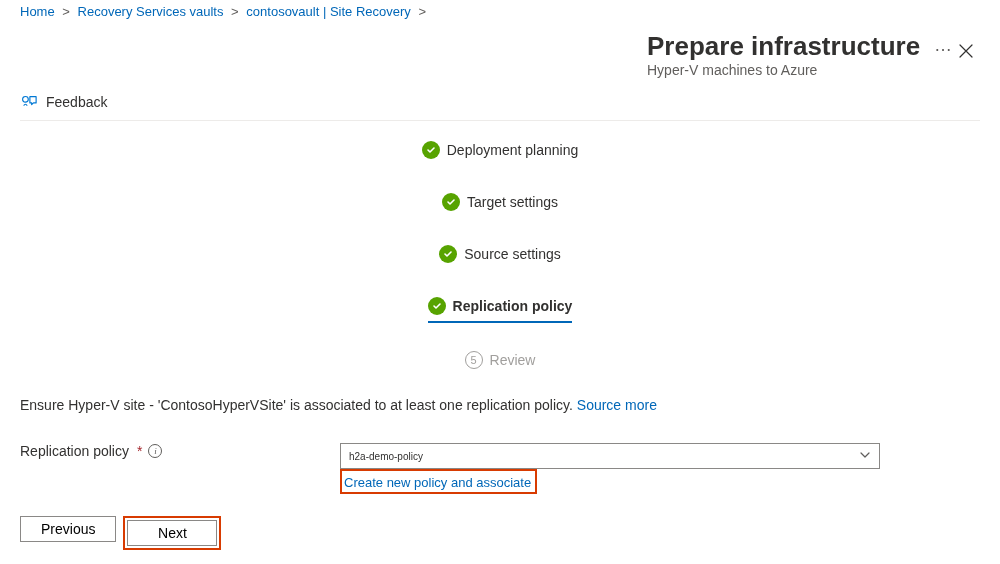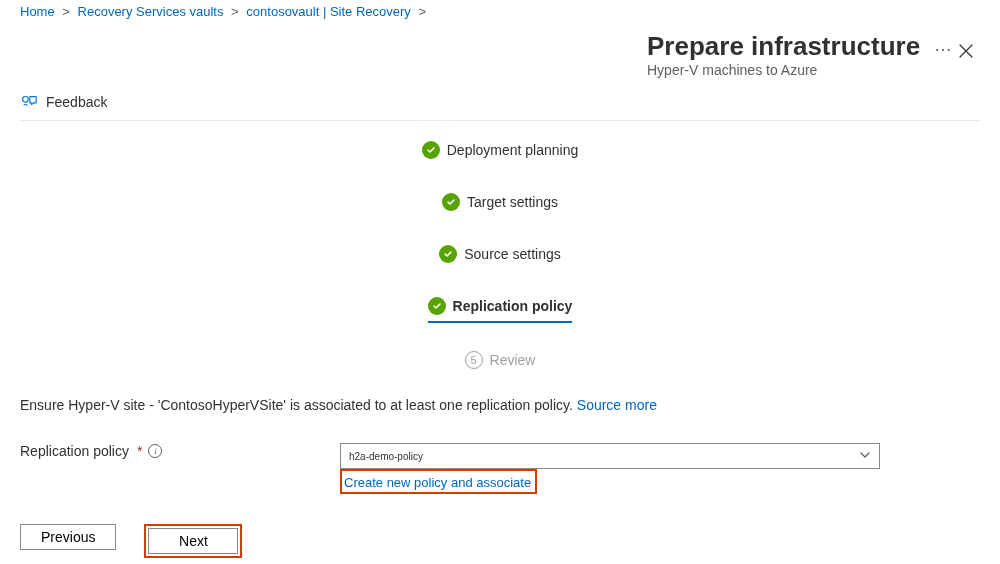--- a/index.html
+++ b/index.html
@@ -35,21 +35,21 @@
   .field-label { width: 320px; display: flex; align-items: center; gap: 6px; font-size: 14px; }
   .req { color: #a4262c; margin-left: 2px; }
   .info-icon { width: 14px; height: 14px; border: 1px solid #605e5c; border-radius: 50%; display: inline-flex; align-items: center; justify-content: center; font-size: 9px; color: #605e5c; font-family: Georgia, serif; font-style: italic; }
 
   .field-input-wrap { flex: 0 0 540px; }
   .dropdown { border: 1px solid #8a8886; height: 26px; display: flex; align-items: center; justify-content: space-between; padding: 0 8px; width: 540px; font-size: 10px; cursor: pointer; background: #fff; }
   .chevron { font-size: 12px; color: #605e5c; }
   .create-link { display: inline-block; margin-top: 4px; color: #0067b8; text-decoration: none; font-size: 13px; }
   .red-box { border: 2px solid #d83b01; padding: 0 4px 2px 2px; display: inline-block; text-decoration: underline; }
 
-  .footer { position: absolute; left: 20px; bottom: 6px; display: flex; gap: 28px; }
+  .footer { position: absolute; left: 20px; bottom: 14px; display: flex; gap: 7px; }
   .btn { border: 1px solid #8a8886; background: #fff; height: 26px; padding: 0 20px; font-size: 14px; cursor: pointer; display: inline-flex; align-items: center; justify-content: center; min-width: 90px; }
   .btn-wrap-red { border: 2px solid #d83b01; padding: 2px; display: inline-flex; }
 
 </style>
 </head>
 <body>
 
 <div class="root">
 
   <div class="breadcrumb">

